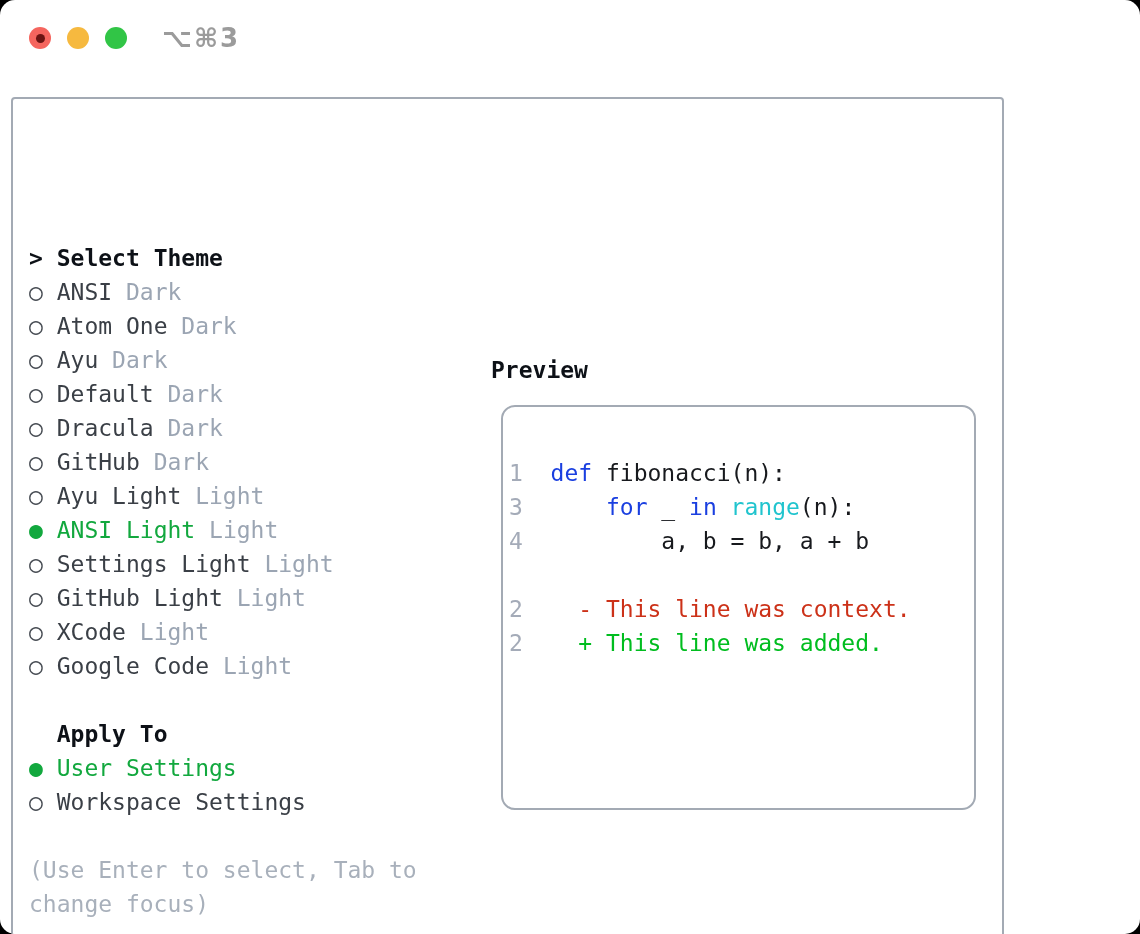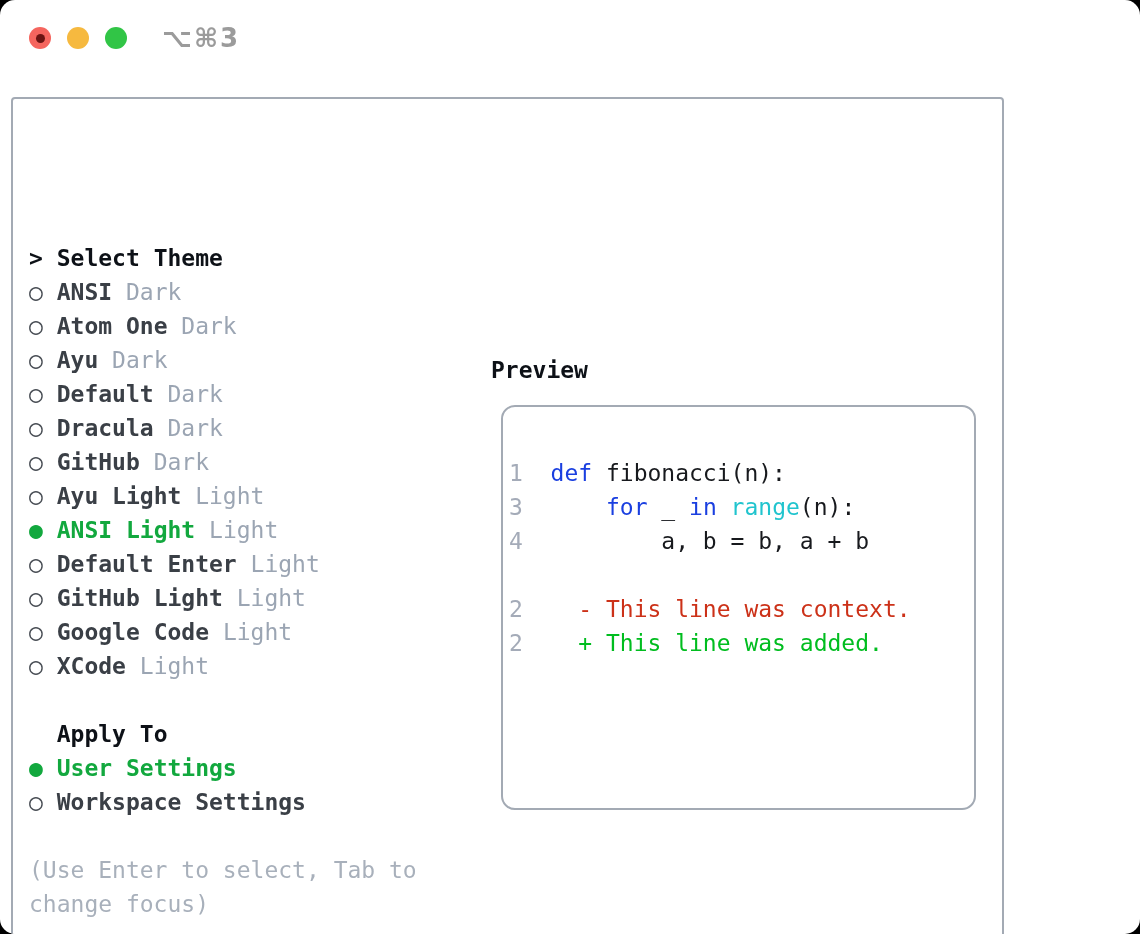--- a/index.html
+++ b/index.html
@@ -30,21 +30,21 @@
          border:2px solid var(--panel-border);border-radius:4px;background:var(--window-bg);
          display:flex;padding:49px 20px 0 16px;align-items:center;}
   .col-left{width:446px;flex:none;}
   .col-right{flex:1;min-width:0;}
 
   .row{font-size:23px;line-height:34px;white-space:pre;color:var(--item-text);}
   .row .marker{color:#4a4f56;}
   .row .marker.sel{color:var(--accent-green);}
   .row.header-row{color:var(--header-text);font-weight:bold;}
   .row.header-row .marker{color:var(--header-text);}
-  .row .name{color:var(--item-text);font-weight:bold;}
+  .row .name{color:var(--item-text);}
   .row .name.sel-text{color:var(--accent-green);}
   .row .tag{color:var(--tag-text);}
   .spacer{height:34px;}
   .help{font-size:23px;line-height:34px;white-space:pre;color:var(--muted-text);}
 
   
   .preview-header{padding-left:16px;}
   .preview-box{margin-left:26px;margin-top:18px;width:475px;height:405px;box-sizing:border-box;
                border:2px solid var(--panel-border);border-radius:14px;background:var(--window-bg);
                padding:49px 12px 0 6px;overflow:hidden;}
@@ -79,24 +79,24 @@
 
       <div id="theme-list">
           <div class="row item"><span class="marker">○ </span><span class="name">ANSI</span><span class="tag"> Dark</span></div>
           <div class="row item"><span class="marker">○ </span><span class="name">Atom One</span><span class="tag"> Dark</span></div>
           <div class="row item"><span class="marker">○ </span><span class="name">Ayu</span><span class="tag"> Dark</span></div>
           <div class="row item"><span class="marker">○ </span><span class="name">Default</span><span class="tag"> Dark</span></div>
           <div class="row item"><span class="marker">○ </span><span class="name">Dracula</span><span class="tag"> Dark</span></div>
           <div class="row item"><span class="marker">○ </span><span class="name">GitHub</span><span class="tag"> Dark</span></div>
           <div class="row item"><span class="marker">○ </span><span class="name">Ayu Light</span><span class="tag"> Light</span></div>
           <div class="row item"><span class="marker sel">● </span><span class="name sel-text">ANSI Light</span><span class="tag"> Light</span></div>
-          <div class="row item"><span class="marker">○ </span><span class="name">Default Enter</span><span class="tag"> Light</span></div>
+          <div class="row item"><span class="marker">○ </span><span class="name">Settings Light</span><span class="tag"> Light</span></div>
           <div class="row item"><span class="marker">○ </span><span class="name">GitHub Light</span><span class="tag"> Light</span></div>
+          <div class="row item"><span class="marker">○ </span><span class="name">XCode</span><span class="tag"> Light</span></div>
           <div class="row item"><span class="marker">○ </span><span class="name">Google Code</span><span class="tag"> Light</span></div>
-          <div class="row item"><span class="marker">○ </span><span class="name">XCode</span><span class="tag"> Light</span></div>
         </div>
 
       <div class="spacer"></div>
 
       <div class="row header-row"><span class="marker">  </span><span>Apply To</span></div>
 
       <div id="apply-list">
           <div class="row item"><span class="marker sel">● </span><span class="name sel-text">User Settings</span></div>
           <div class="row item"><span class="marker">○ </span><span class="name">Workspace Settings</span></div>
         </div>

